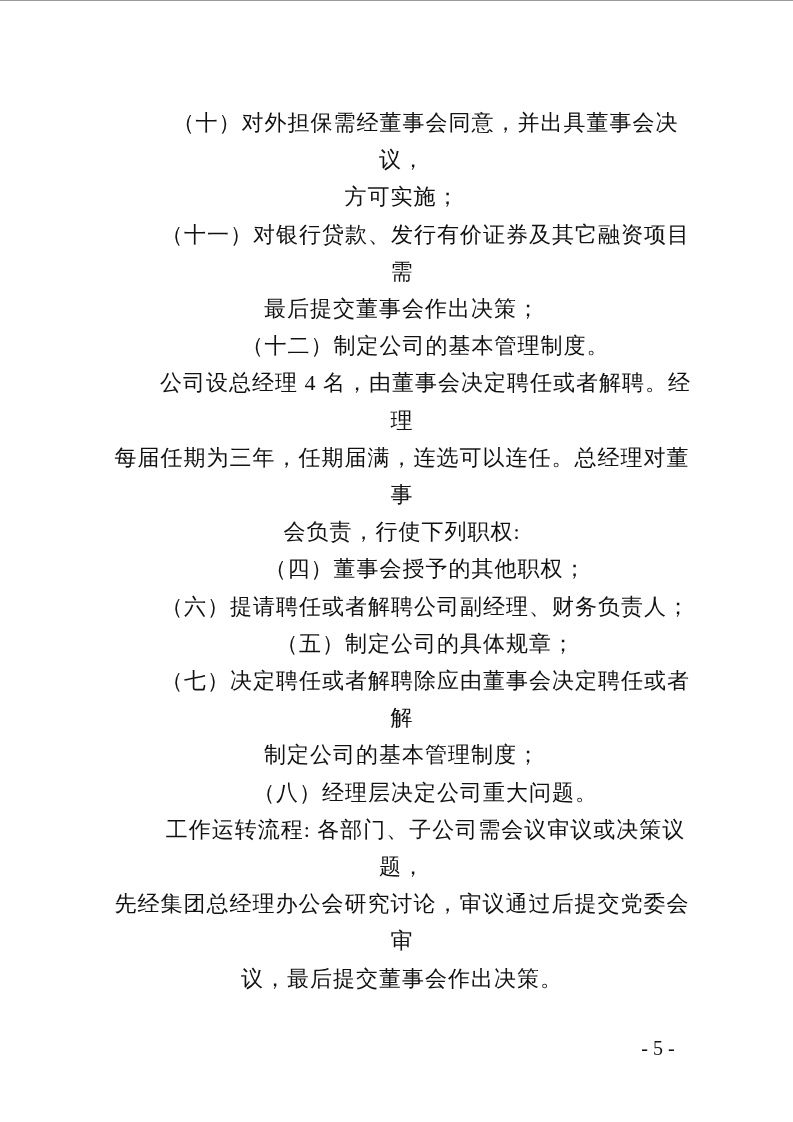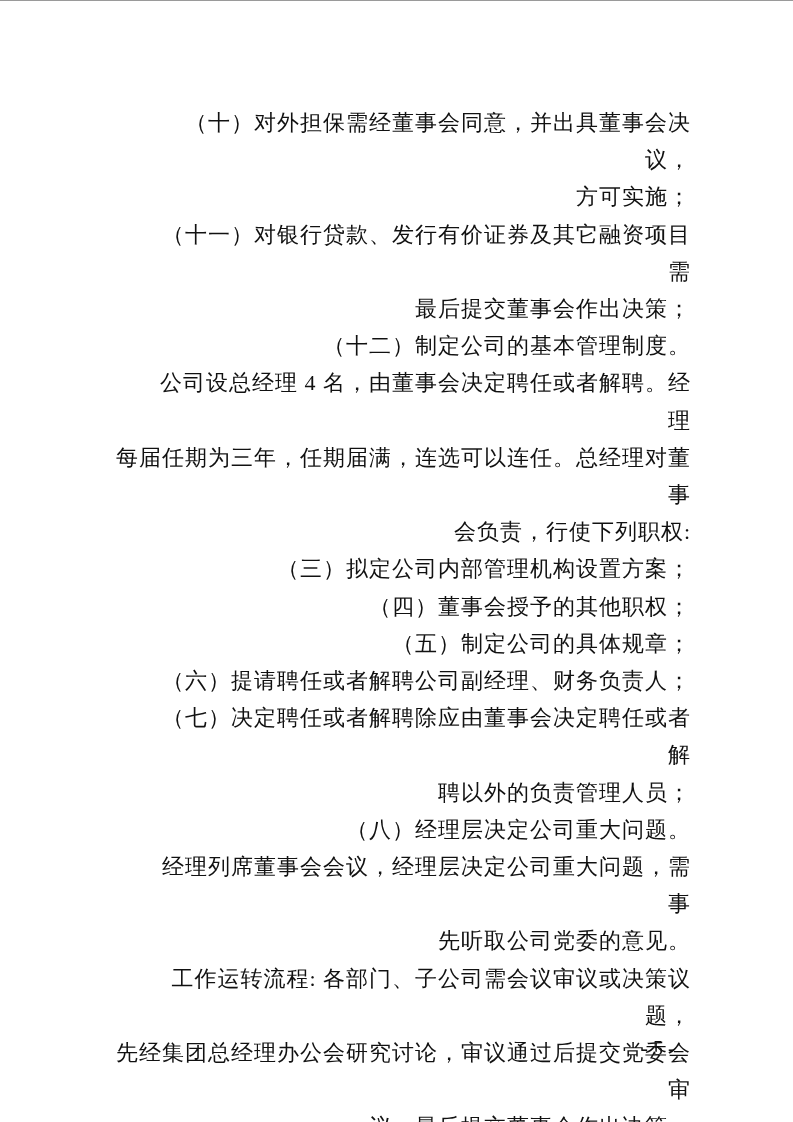--- a/index.html
+++ b/index.html
@@ -26,21 +26,21 @@
     font-size: 22px;
     line-height: 37.2px;
     letter-spacing: 1px;
     color: #111111;
   }
   .para {
     margin: 0;
     padding: 0;
     text-indent: 47px;        
     white-space: pre-line;    
-    text-align: right;
+    text-align: center;
   }
   .page-number {
     position: absolute;
     left: 612px;
     top: 1036px;
     width: 92px;
     text-align: center;
     font-family: "Liberation Serif", "DejaVu Serif", serif;
     font-size: 20px;
     color: #111111;
@@ -52,28 +52,25 @@
 <div class="page">
   <div class="doc-body">
     <p class="para">（十）对外担保需经董事会同意，并出具董事会决议，
 方可实施；</p>
     <p class="para">（十一）对银行贷款、发行有价证券及其它融资项目需
 最后提交董事会作出决策；</p>
     <p class="para">（十二）制定公司的基本管理制度。</p>
     <p class="para">公司设总经理 4 名，由董事会决定聘任或者解聘。经理
 每届任期为三年，任期届满，连选可以连任。总经理对董事
 会负责，行使下列职权:</p>
-    <p class="para">（三）拟定公司内部管理机构设置方案；</p>
     <p class="para">（四）董事会授予的其他职权；</p>
+    <p class="para">（六）提请聘任或者解聘公司副经理、财务负责人；</p>
     <p class="para">（五）制定公司的具体规章；</p>
-    <p class="para">（六）提请聘任或者解聘公司副经理、财务负责人；</p>
     <p class="para">（七）决定聘任或者解聘除应由董事会决定聘任或者解
-聘以外的负责管理人员；</p>
+制定公司的基本管理制度；</p>
     <p class="para">（八）经理层决定公司重大问题。</p>
-    <p class="para">经理列席董事会会议，经理层决定公司重大问题，需事
-先听取公司党委的意见。</p>
     <p class="para">工作运转流程: 各部门、子公司需会议审议或决策议题，
 先经集团总经理办公会研究讨论，审议通过后提交党委会审
 议，最后提交董事会作出决策。</p>
 
   </div>
   <div class="page-number">- 5 -</div>
 </div>
 
 </body></html>

